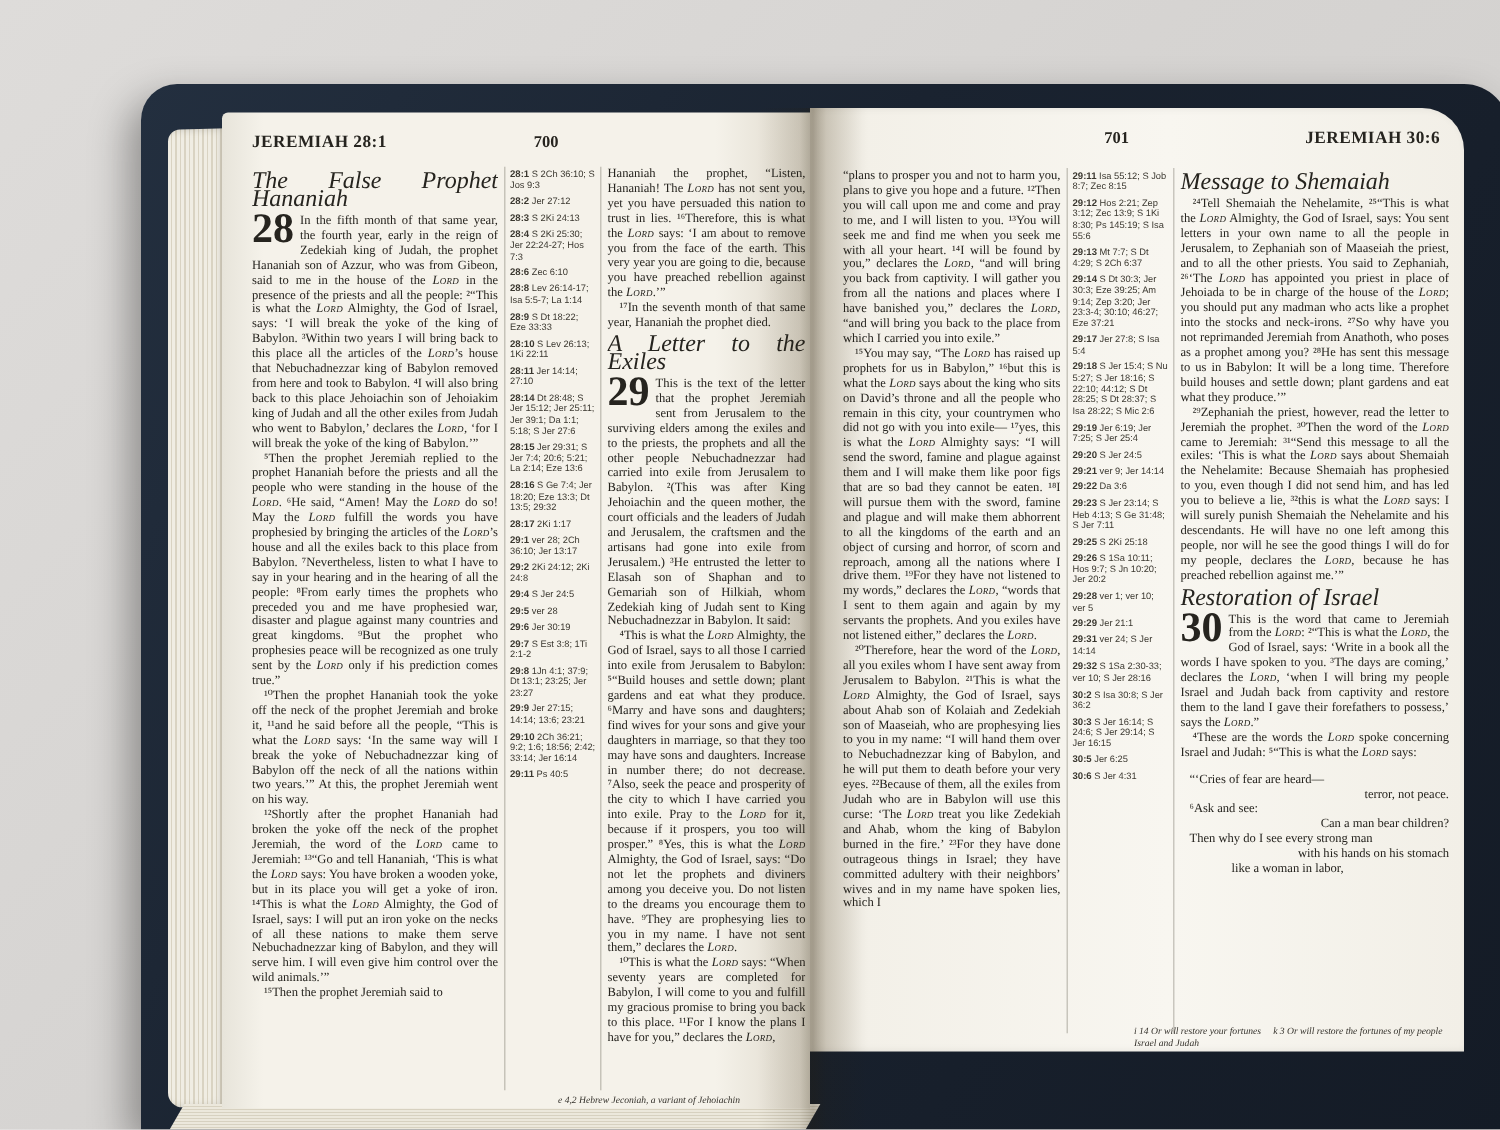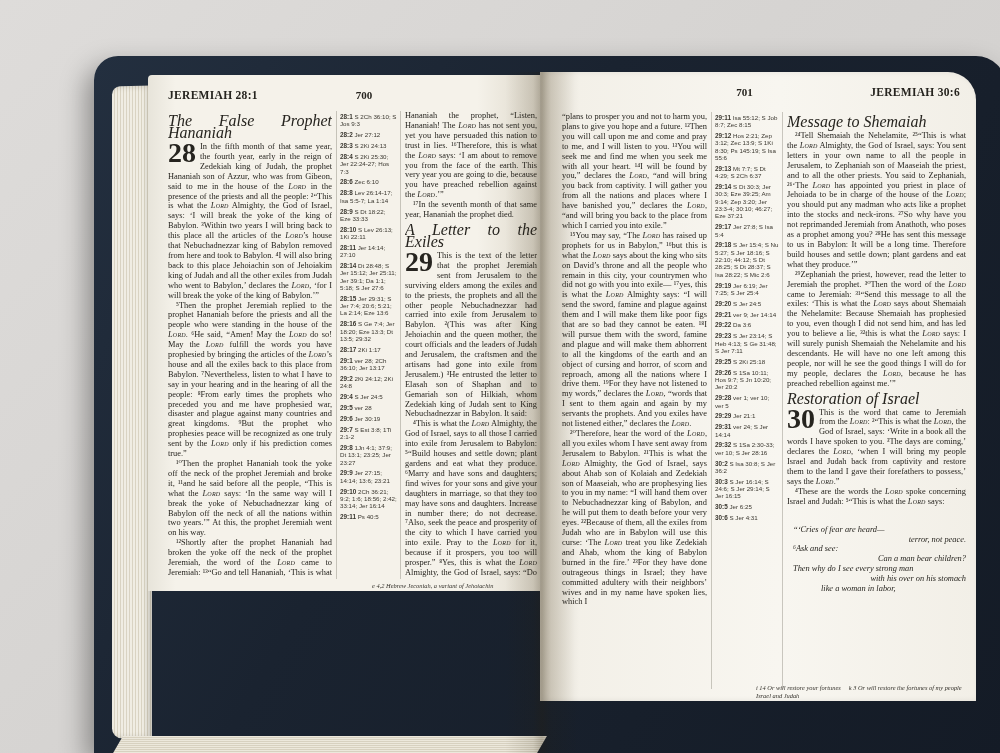--- a/index.html
+++ b/index.html
@@ -10,21 +10,21 @@
   
   .cover{position:absolute;left:94px;top:56px;width:912px;height:697px;
     background:linear-gradient(120deg,#232f3f 0%,#1a2330 40%,#141b26 100%);
     border-radius:24px 30px 0 0;box-shadow:-8px 10px 26px rgba(0,0,0,.35);}
   .fore-edge{position:absolute;left:112px;top:86px;width:40px;height:652px;
     background:repeating-linear-gradient(90deg,#f0ede3 0 2px,#d9d3c2 2px 3px);
     border-radius:8px 0 0 10px;transform:skewY(-1.2deg);box-shadow:inset -4px 0 6px rgba(0,0,0,.18);}
   .bottom-edge{position:absolute;left:118px;top:736px;width:424px;height:17px;
     background:repeating-linear-gradient(0deg,#ece8dc 0 1px,#d7d1c0 1px 2px);
     transform:skewX(-30deg);}
-  .page{position:absolute;top:75px;height:516px;color:#26241f;}
+  .page{position:absolute;top:75px;height:664px;color:#26241f;}
   .page-left{left:148px;width:392px;
     background:linear-gradient(90deg,#e7e4da 0%,#f5f2ea 7%,#f5f2ea 84%,#ddd7c9 100%);
     border-radius:4px 0 0 0;}
   .page-right{left:540px;top:72px;height:629px;width:436px;
     background:linear-gradient(90deg,#d9d2c3 0%,#f3f0e8 8%,#f8f6f0 55%,#f2efe7 100%);
     border-radius:0 28px 0 0;box-shadow:inset 2px 0 6px rgba(0,0,0,.08);}
   .spine-shadow{position:absolute;left:505px;top:72px;width:74px;height:681px;pointer-events:none;
     background:linear-gradient(90deg,rgba(0,0,0,0) 0%,rgba(40,30,10,.12) 38%,rgba(40,30,10,.28) 50%,rgba(40,30,10,.12) 62%,rgba(0,0,0,0) 100%);}
 
   
@@ -42,21 +42,21 @@
     border-left:1px solid rgba(60,55,40,.25);border-right:1px solid rgba(60,55,40,.25);
     font-family:"Liberation Sans","DejaVu Sans",sans-serif;font-size:6.2px;line-height:7.3px;color:#3a372f;overflow:hidden;}
   .page-right .refcol{width:64px;}
   .ref{margin-bottom:3.6px;} .ref b{font-size:6.4px;}
 
   .para{text-indent:8px;}
   .para.cont,.para.chap{text-indent:0;}
   .sect-heading{font-style:italic;font-size:16px;line-height:12px;margin:4px 0 3px 0;text-indent:0;}
   .chapnum{float:left;font-size:28px;line-height:19px;font-weight:700;margin:1px 4px 0 0;}
   .sc{font-variant:small-caps;letter-spacing:.2px;font-style:italic;}
-  .poem{margin-top:18px;font-style:italic;}
+  .poem{margin-top:8px;}
   .pline{text-align:left;} .ind0{padding-left:6px;} .ind1{padding-left:18px;text-align:right;} .ind2{padding-left:34px;}
 
   .footnote{position:absolute;bottom:2px;font-size:6.4px;font-style:italic;color:#33302a;white-space:nowrap;}
   .fn-left{left:224px;}
   .fn-right{right:12px;width:208px;white-space:normal;line-height:7.4px;text-align:left;}
   .fn-right .fn-item{margin-right:8px;}
 </style>
 </head>
 <body>
 
@@ -152,21 +152,21 @@
           <div class="para">²⁹Zephaniah the priest, however, read the letter to Jeremiah the prophet. ³⁰Then the word of the <span class="sc">Lord</span> came to Jeremiah: ³¹“Send this message to all the exiles: ‘This is what the <span class="sc">Lord</span> says about Shemaiah the Nehelamite: Because Shemaiah has prophesied to you, even though I did not send him, and has led you to believe a lie, ³²this is what the <span class="sc">Lord</span> says: I will surely punish Shemaiah the Nehelamite and his descendants. He will have no one left among this people, nor will he see the good things I will do for my people, declares the <span class="sc">Lord</span>, because he has preached rebellion against me.’”</div>
           <div class="sect-heading">Restoration of Israel</div>
           <div class="para chap"><span class="chapnum">30</span>This is the word that came to Jeremiah from the <span class="sc">Lord</span>: ²“This is what the <span class="sc">Lord</span>, the God of Israel, says: ‘Write in a book all the words I have spoken to you. ³The days are coming,’ declares the <span class="sc">Lord</span>, ‘when I will bring my people Israel and Judah back from captivity and restore them to the land I gave their forefathers to possess,’ says the <span class="sc">Lord</span>.”</div>
           <div class="para">⁴These are the words the <span class="sc">Lord</span> spoke concerning Israel and Judah: ⁵“This is what the <span class="sc">Lord</span> says:</div>
           <div class="poem">
             <div class="pline ind0">“‘Cries of fear are heard—</div>
             <div class="pline ind1">terror, not peace.</div>
             <div class="pline ind0">⁶Ask and see:</div>
             <div class="pline ind1">Can a man bear children?</div>
             <div class="pline ind0">Then why do I see every strong man</div>
-            <div class="pline ind1">with his over on his stomach</div>
+            <div class="pline ind1">with his hands on his stomach</div>
             <div class="pline ind2">like a woman in labor,</div>
           </div>
         </div>
     </div>
     <div class="footnote fn-right"><span class="fn-item">i 14 Or will restore your fortunes</span><span class="fn-item">k 3 Or will restore the fortunes of my people Israel and Judah</span></div>
   </div>
 
   <div class="spine-shadow"></div>
 </div>
 

